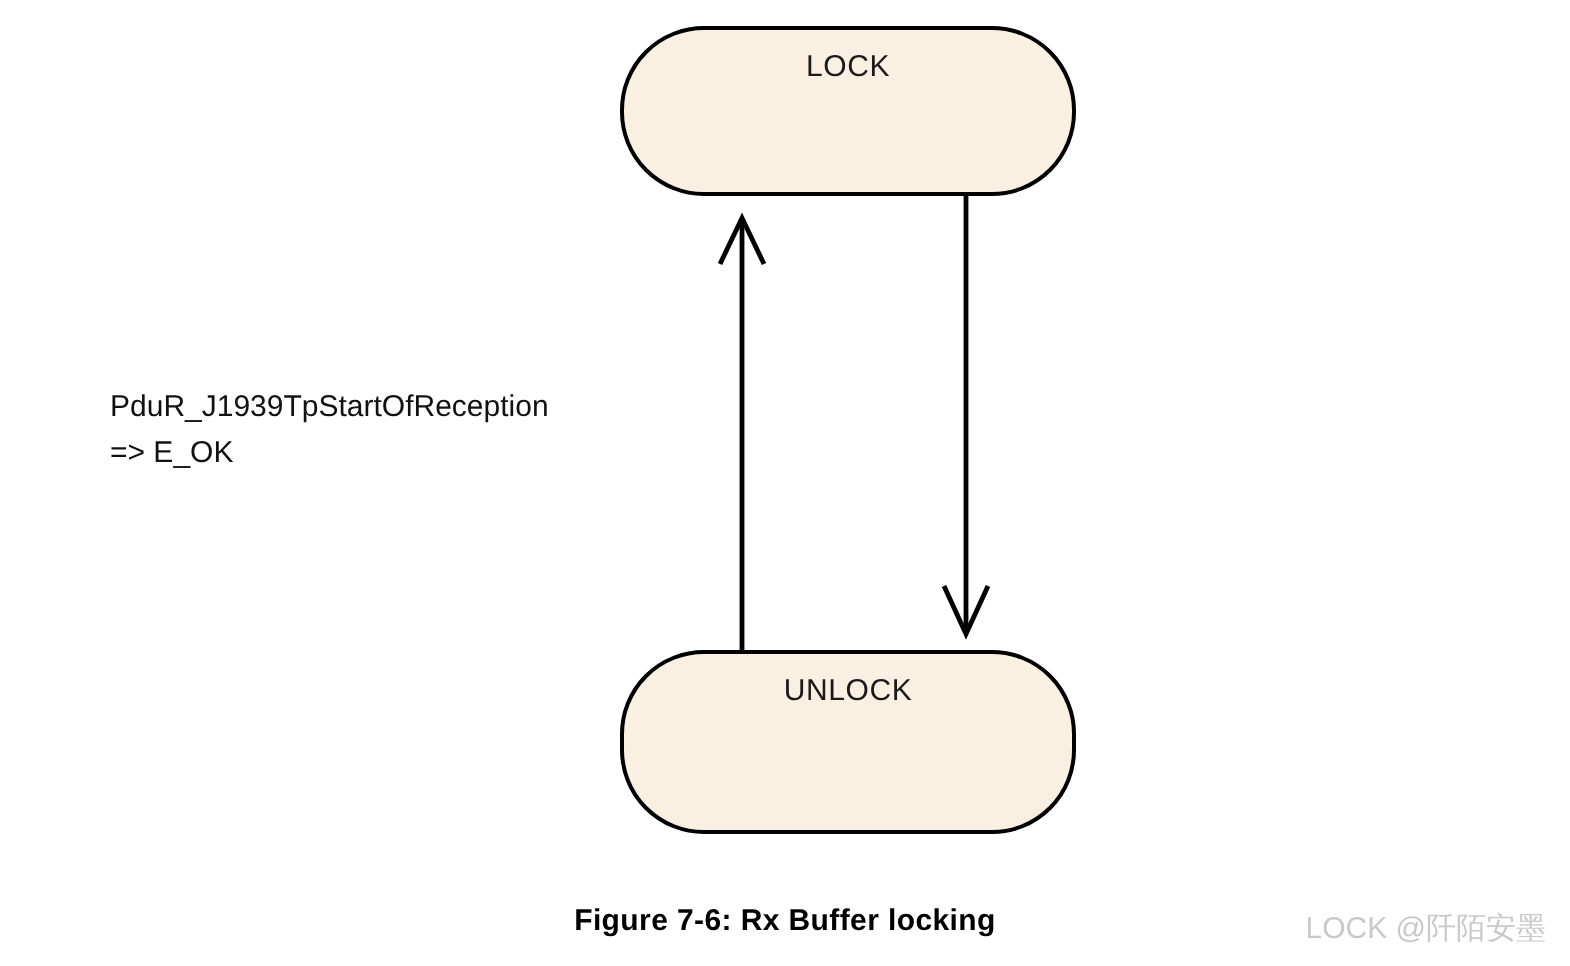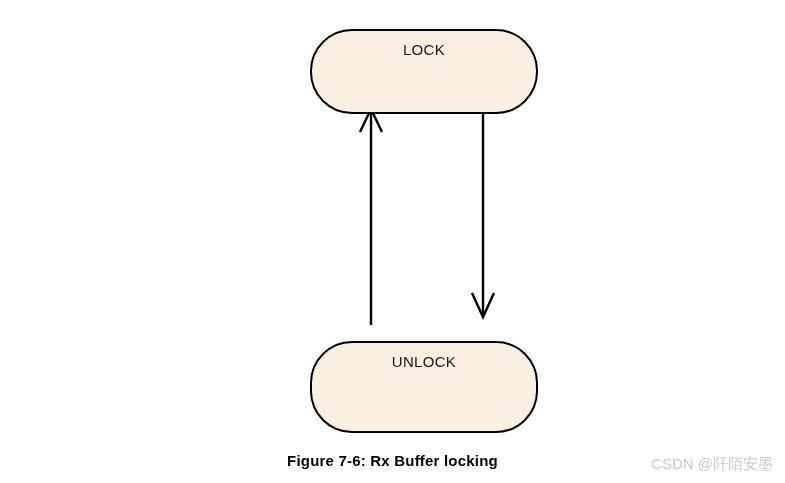--- a/index.html
+++ b/index.html
@@ -19,21 +19,20 @@
     overflow: hidden;
   }
 
   
   .state-node {
     position: absolute;
     box-sizing: border-box;
     border: 2px solid #000000;
     border-radius: 42px;
     background: #faf0e2;
-    margin-top: 16px;
   }
   .state-label {
     position: absolute;
     top: 10px;
     left: 0;
     right: 0;
     text-align: center;
     font-size: 15px;
     color: #1a1a1a;
     letter-spacing: 0.3px;
@@ -122,20 +121,22 @@
 
   <div id="node-lock" class="state-node">
     <div class="state-label">LOCK</div>
   </div>
 
   <div id="node-unlock" class="state-node">
     <div class="state-label">UNLOCK</div>
   </div>
 
   <div id="label-unlock-to-lock" class="edge-label">
+    <div>PduR_J1939TpStartOfReception</div>
+    <div>=&gt; E_OK</div>
   </div>
 
 
   <div id="figure-caption">Figure 7-6: Rx Buffer locking</div>
 
-  <div id="watermark">CSDN @阡陌安墨</div>
+  <div id="watermark">LOCK @阡陌安墨</div>
 
 </div>
 
 </body></html>

